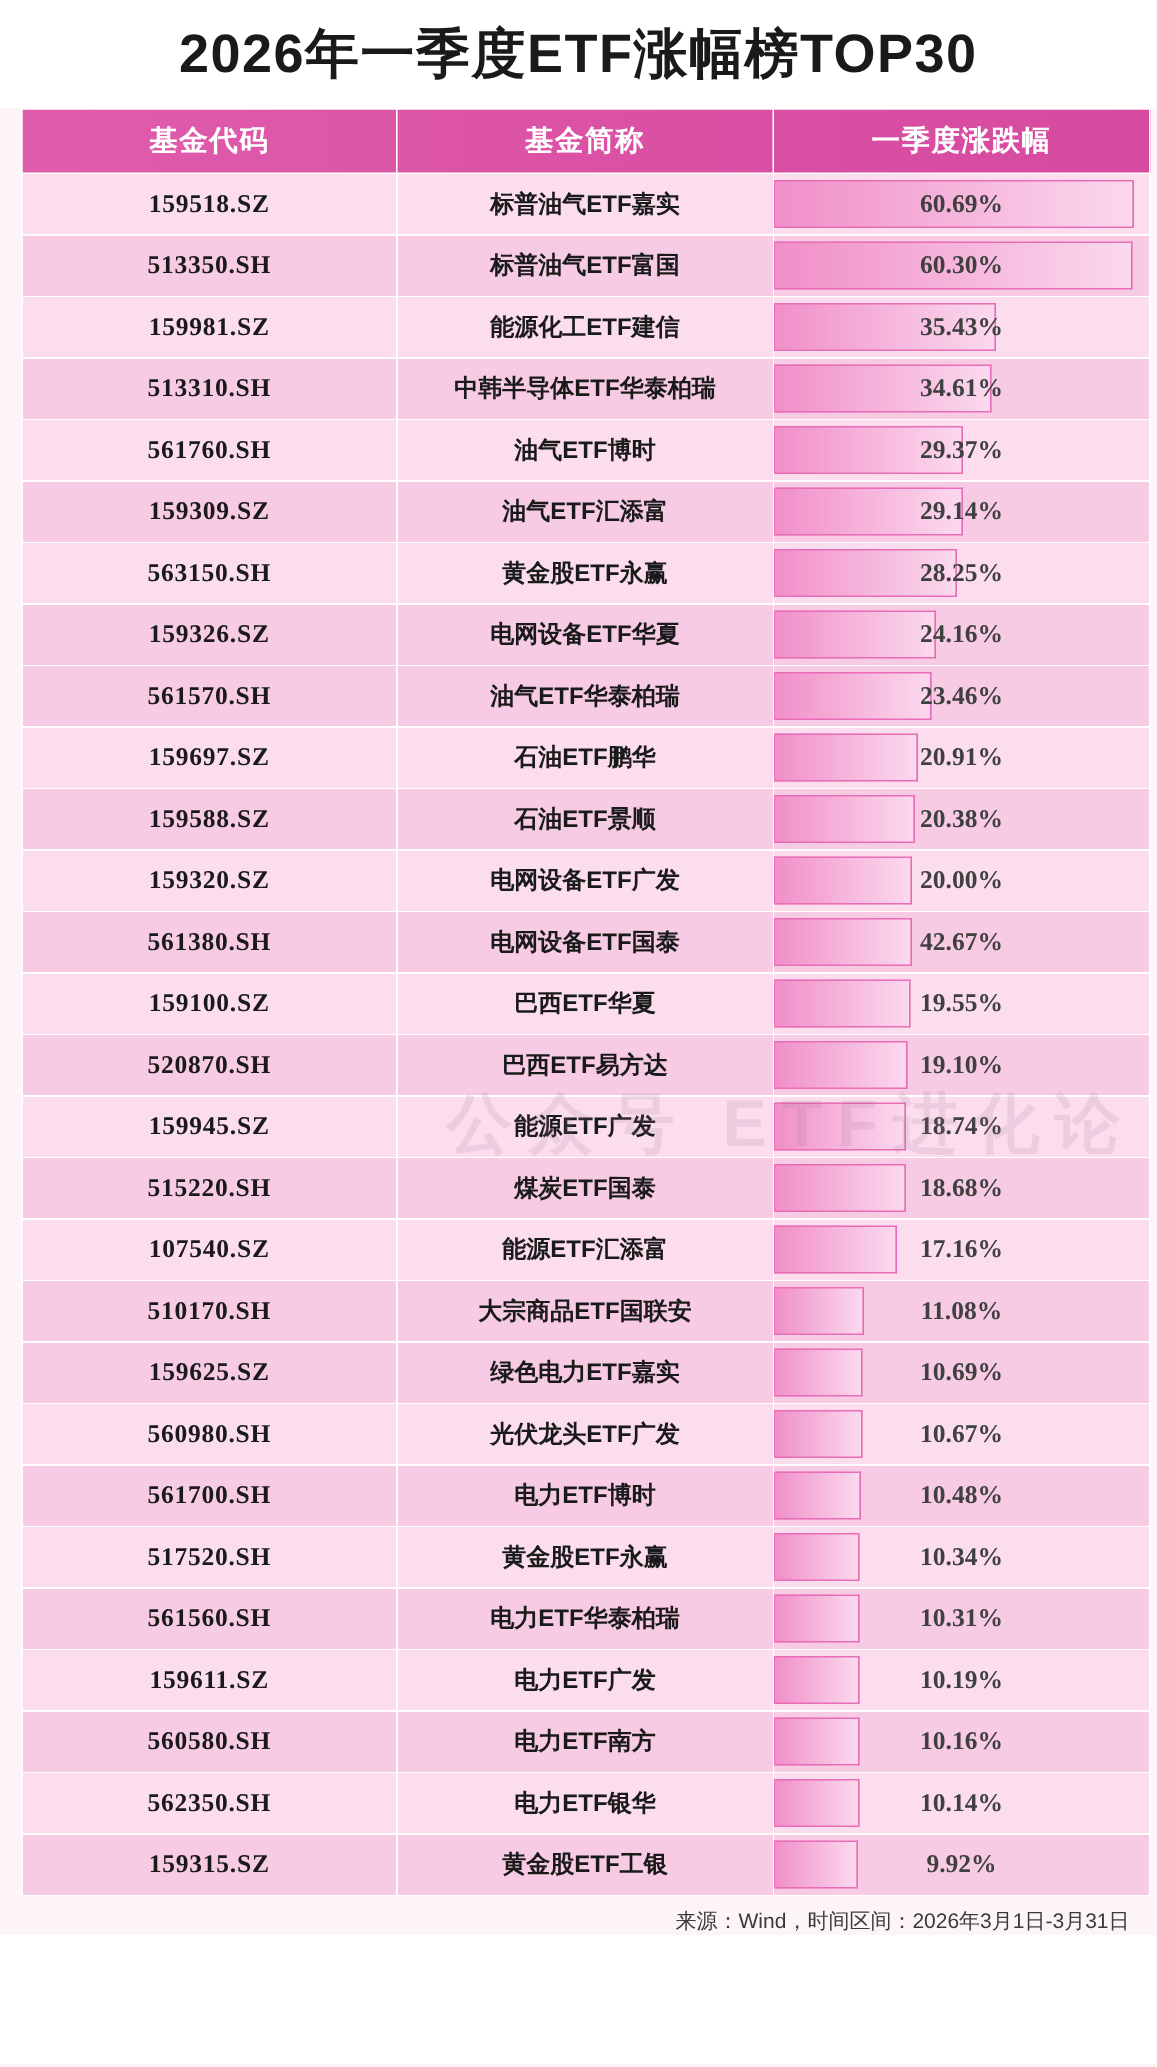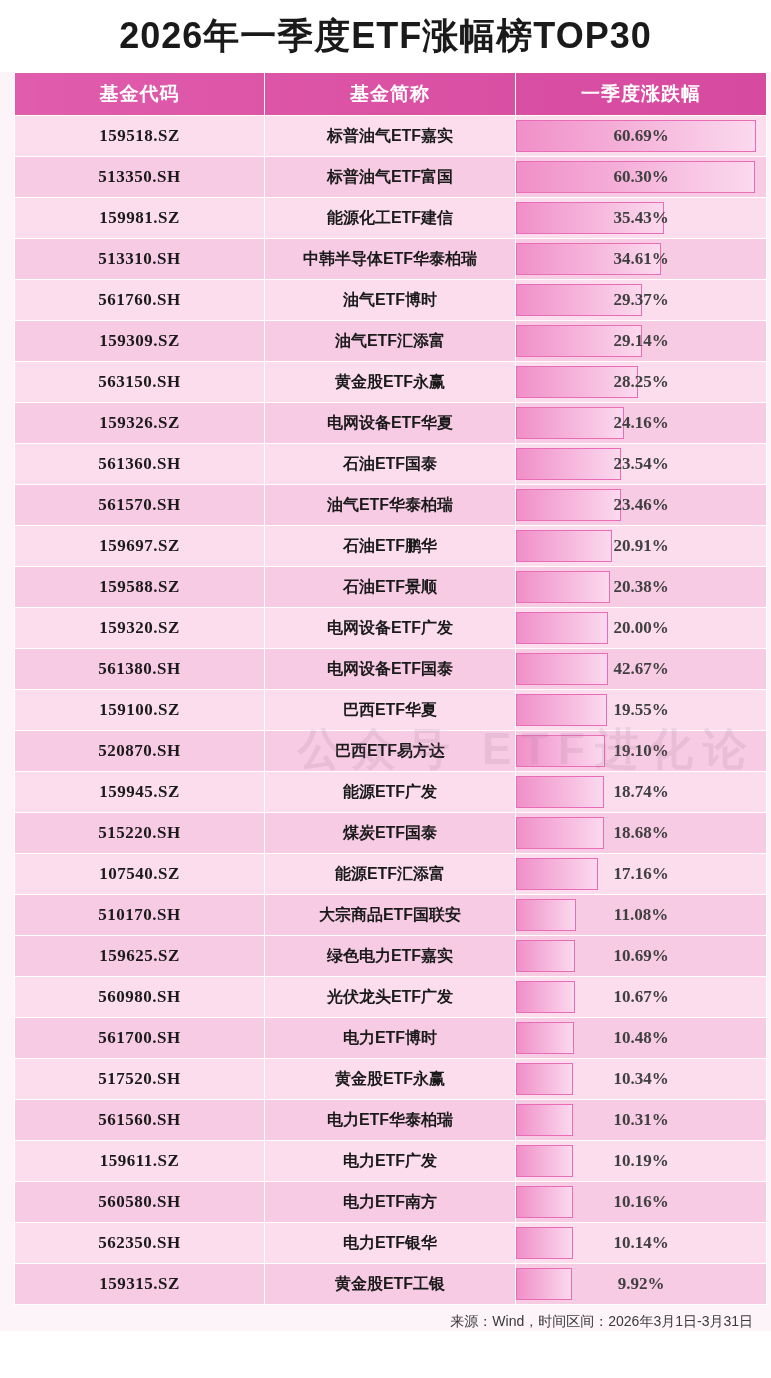--- a/index.html
+++ b/index.html
@@ -225,30 +225,20 @@
           <tr class="even">
             <td class="code">159326.SZ</td>
             <td class="name">电网设备ETF华夏</td>
             <td class="pct">
               <div class="pct-cell">
                 <div class="pct-bar" style="width: 43.0318%;"></div>
                 <span class="pct-val">24.16%</span>
               </div>
             </td>
           </tr>
-          <tr class="odd">
-            <td class="code">561360.SH</td>
-            <td class="name">石油ETF国泰</td>
-            <td class="pct">
-              <div class="pct-cell">
-                <div class="pct-bar" style="width: 42.1328%;"></div>
-                <span class="pct-val">23.54%</span>
-              </div>
-            </td>
-          </tr>
           <tr class="even">
             <td class="code">561570.SH</td>
             <td class="name">油气ETF华泰柏瑞</td>
             <td class="pct">
               <div class="pct-cell">
                 <div class="pct-bar" style="width: 42.0168%;"></div>
                 <span class="pct-val">23.46%</span>
               </div>
             </td>
           </tr>

